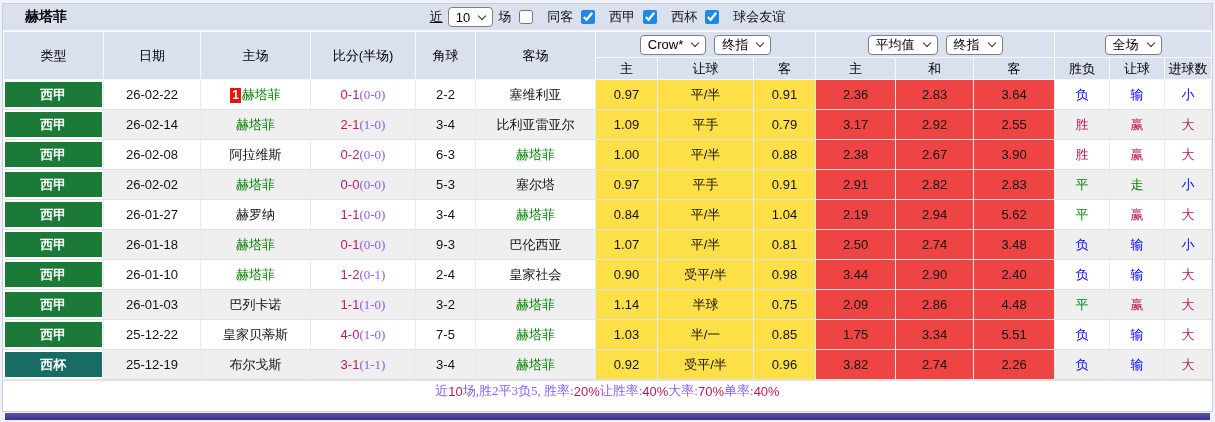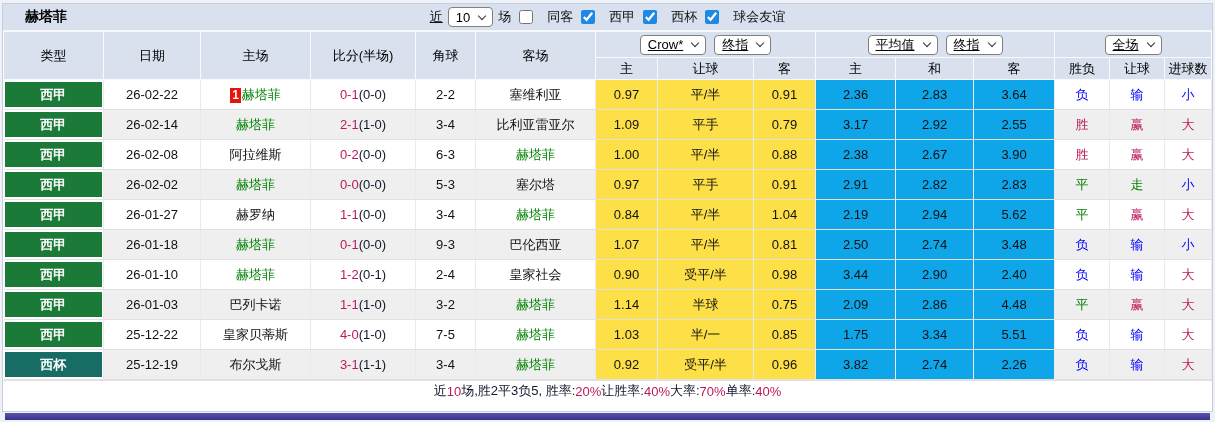--- a/index.html
+++ b/index.html
@@ -19,34 +19,34 @@
   .chev { width: 6px; height: 6px; border-right: 1.6px solid #333; border-bottom: 1.6px solid #333;
           transform: rotate(45deg); margin-top: -3px; flex: none; }
   input[type=checkbox] { width: 14px; height: 14px; accent-color: #1e88e5; margin: 0 1px 0 8px; vertical-align: -2px; }
   .cb-label { margin-left: 13px; }
 
   
   table { width: 100%; border-collapse: collapse; table-layout: fixed; font-size: 13px; color: #111; }
   thead th { background: #d9e0ee; border: 1px solid #f8fafd; font-weight: normal; color: #000; padding: 0; }
   tr.hdr1 th { height: 26px; }
   tr.hdr2 th { height: 22px; }
-  .selgroup { display: flex; align-items: center; justify-content: center; gap: 8px; text-decoration: underline; }
+  .selgroup { display: flex; align-items: center; justify-content: center; gap: 8px; }
   tbody td { text-align: center; height: 30px; padding: 0; background: var(--bg, #fff);
              border-right: 1px solid #eaeaea; border-bottom: 1px solid #e1e1e1; }
   tr.odd  { --bg: #ffffff; }
   tr.even { --bg: #efefef; }
   td.c-odds { background: #fde047; }
-  td.c-avg  { background: #0ea5e9; }
+  td.c-avg  { background: #ef4444; }
   td.c-type { background: #fff; padding: 2px 1px; }
   .type-pill { height: 100%; display: flex; align-items: center; justify-content: center;
                color: #fff; font-weight: bold; }
   .type-pill.league { background: #1c7a39; }
   .type-pill.cup    { background: #176d64; }
   .team.green { color: #008000; }
-  .t-red { color: #be185d; } .t-blue { color: #0000fe; } .t-green { color: #008000; } .t-dark { color: #0f172a; }
+  .t-red { color: #be185d; } .t-blue { color: #0000fe; } .t-green { color: #008000; } .t-dark { color: #8b5cf6; font-family: Liberation Serif, serif; }
   .badge { background: #e8130a; color: #fff; font-size: 12px; line-height: 15px; padding: 0 2px;
            display: inline-block; margin-right: 1px; font-weight: bold; }
 
   .summary { height: 21px; display: flex; align-items: center; justify-content: center;
              font-size: 13px; background: #fff; border-top: 1px solid #e1e1e1; }
   .footer-gap { height: 10px; background: #fff; }
   .bottom-bar { height: 7px; margin: 1px 3px 0; background: linear-gradient(#5a54ae, #37318c); }
 </style>
 </head>
 <body>

